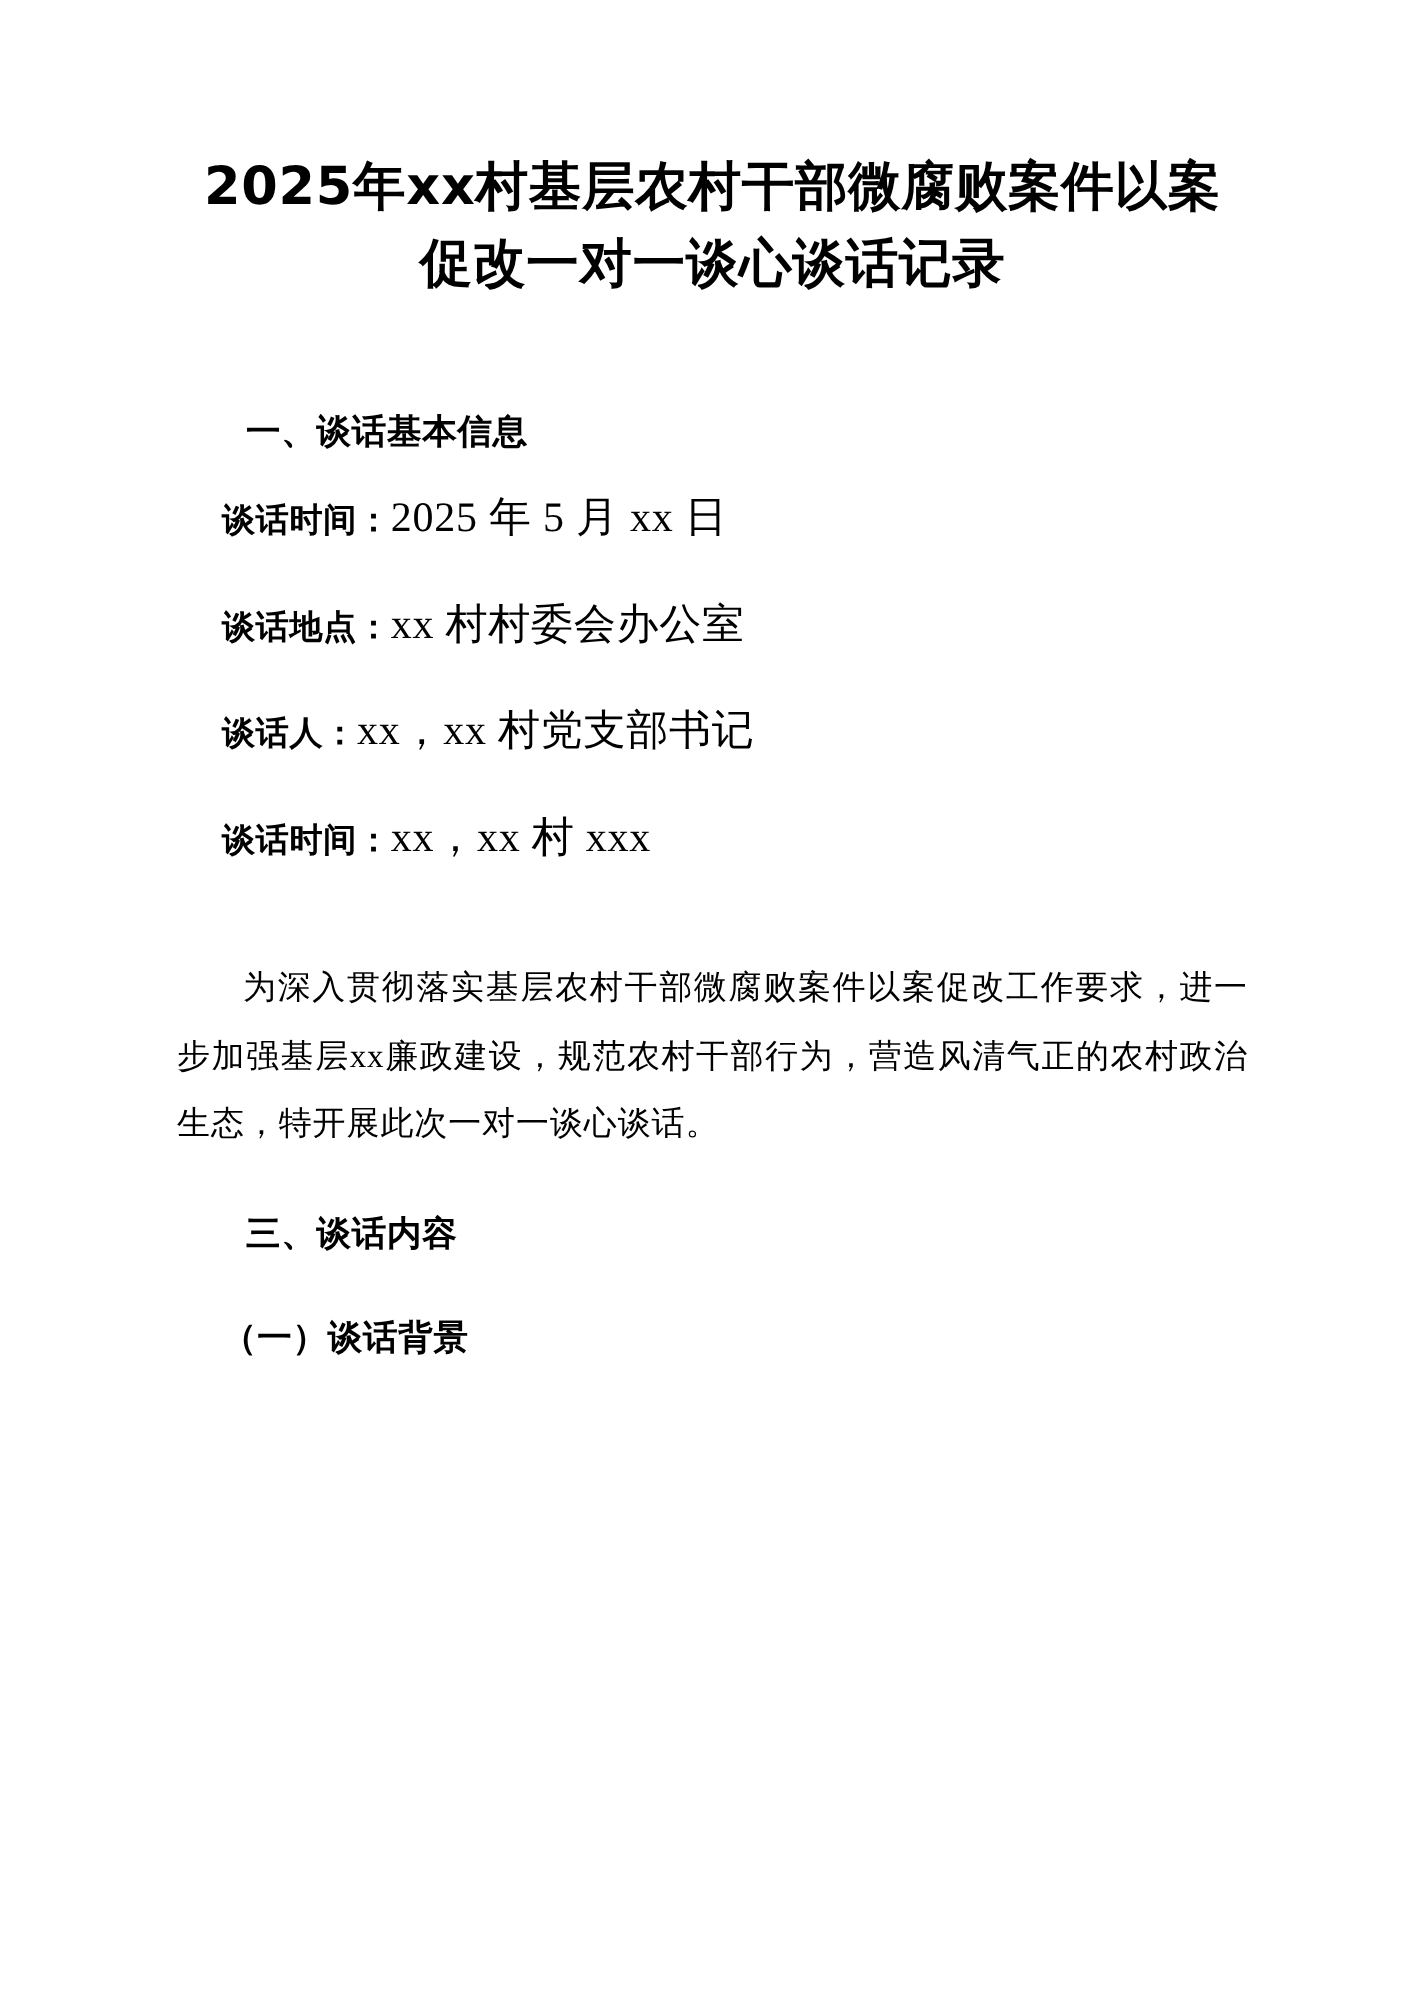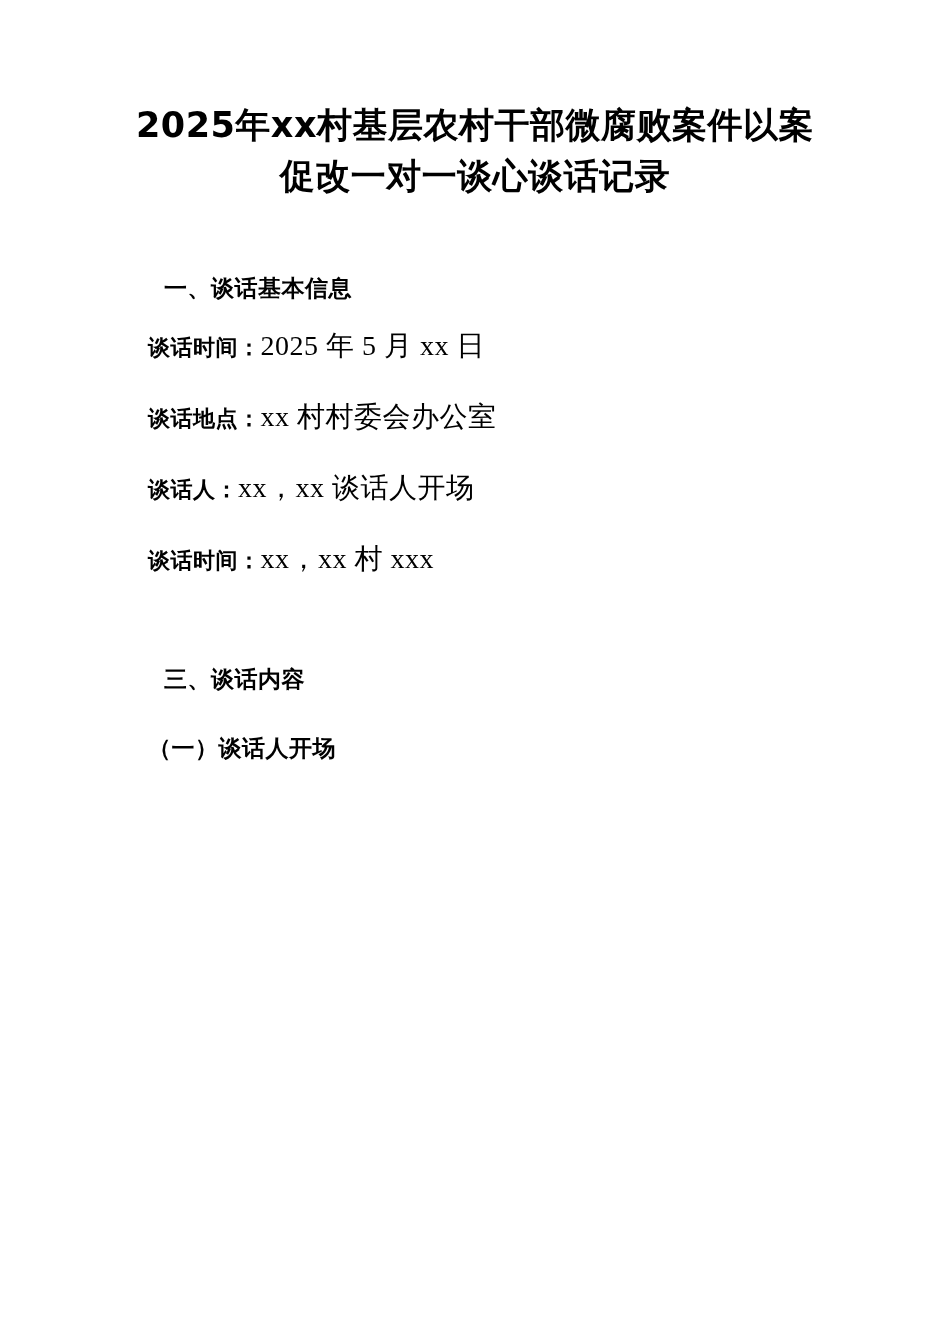--- a/index.html
+++ b/index.html
@@ -96,37 +96,38 @@
 
   <div class="info-line">
     <span class="lbl">谈话时间：</span><span class="val">2025 年 5 月 xx 日</span>
   </div>
 
   <div class="info-line">
     <span class="lbl">谈话地点：</span><span class="val">xx 村村委会办公室</span>
   </div>
 
   <div class="info-line">
-    <span class="lbl">谈话人：</span><span class="val">xx，xx 谈话人开场</span>
+    <span class="lbl">谈话人：</span><span class="val">xx，xx 村党支部书记</span>
   </div>
 
   <div class="info-line">
     <span class="lbl">谈话时间：</span><span class="val">xx，xx 村 xxx</span>
   </div>
 
   <div class="gap-sm"></div>
 
 
   <div class="gap-sm"></div>
 
+  <p class="para">为深入贯彻落实基层农村干部微腐败案件以案促改工作要求，进一步加强基层xx廉政建设，规范农村干部行为，营造风清气正的农村政治生态，特开展此次一对一谈心谈话。</p>
 
   <div class="gap-md"></div>
 
   <div class="heading">三、谈话内容</div>
 
   <div class="gap-sm"></div>
 
-  <div class="sub-heading">（一）谈话人开场</div>
+  <div class="sub-heading">（一）谈话背景</div>
 
   <div class="gap-sm"></div>
 
 
 </div>
 
 </body></html>

